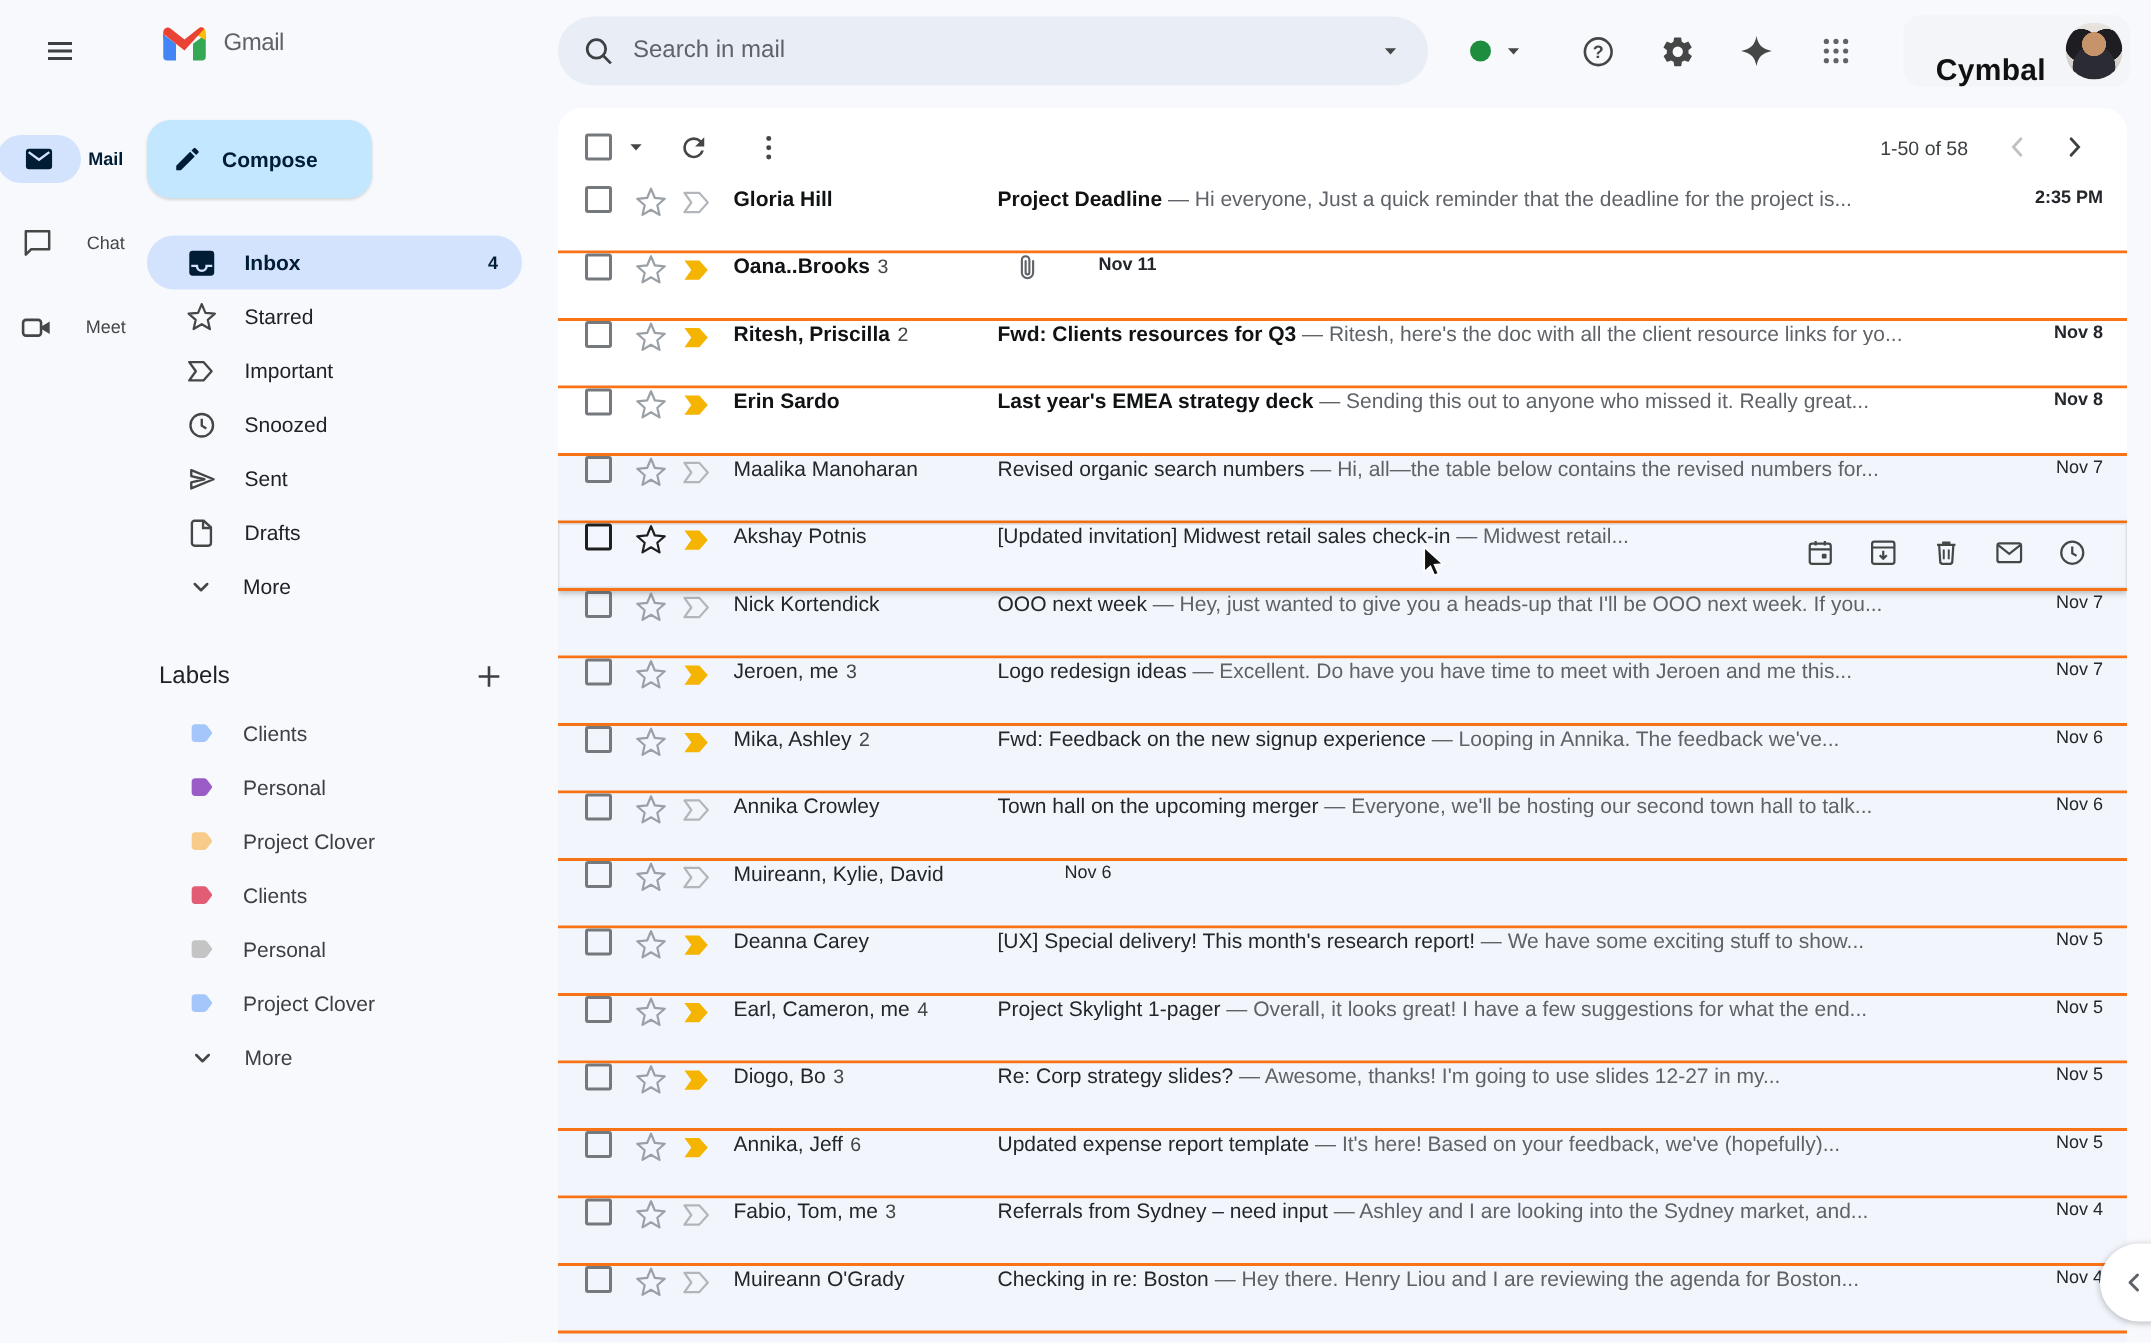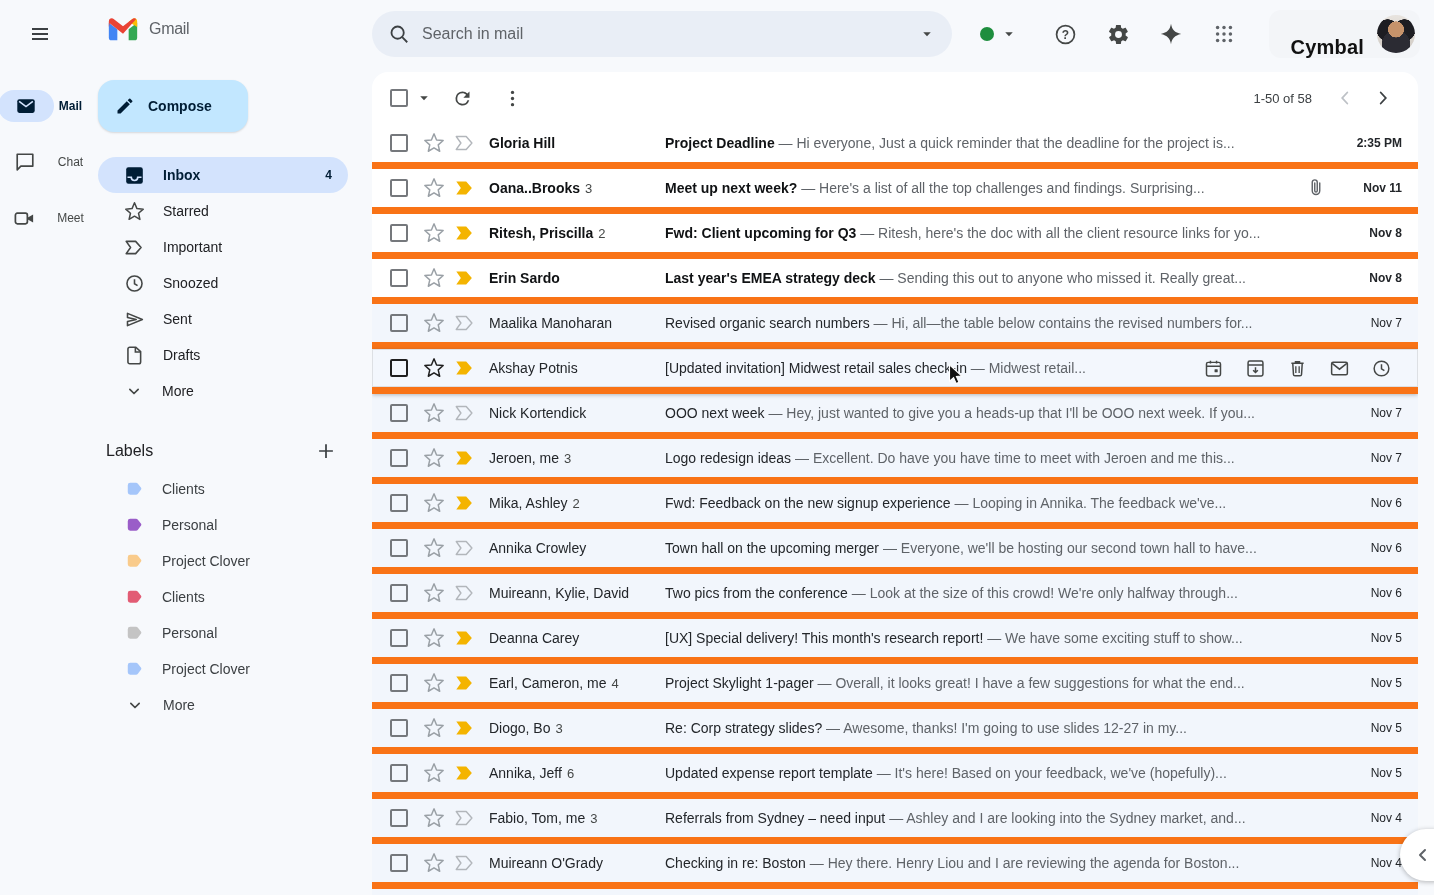--- a/index.html
+++ b/index.html
@@ -74,22 +74,22 @@
   .selectall { display:flex; align-items:center; gap:7px; cursor:pointer; background:none; border:none; }
   .cb { width:18px; height:18px; border:2px solid #75787c; border-radius:2px; background:transparent; flex:none; }
   .tool-btn { width:42px; height:42px; border-radius:50%; border:none; background:none;
     display:grid; place-items:center; cursor:pointer; margin-left:8px; }
   .tb-right2 { margin-left:auto; display:flex; align-items:center; }
   .pagination { font-size:13px; color:#3c4043; margin-right:14px; }
   .page-btn { width:38px; height:38px; border-radius:50%; border:none; background:none;
     display:grid; place-items:center; cursor:pointer; }
   .page-btn.disabled { cursor:default; }
 
-  .mail-row { height:45px; display:flex; align-items:center; padding:0 16px 0 18px;
-    border-bottom:7px solid #f97316; background:#fff; cursor:pointer; position:relative; }
+  .mail-row { height:45px; display:flex; align-items:flex-start; padding:0 16px 0 18px;
+    border-bottom:2px solid #f97316; background:#fff; cursor:pointer; position:relative; }
   .mail-row.read { background:#f2f6fc; }
   .mail-row .cb { margin-right:15px; }
   .icbtn { flex:none; display:grid; place-items:center; background:none; border:none; cursor:pointer; }
   .star { margin-right:9px; }
   .imp { margin-right:13px; }
   .sender { width:176px; flex:none; font-size:14px; color:#23262a; display:flex; align-items:baseline;
     gap:5px; overflow:hidden; white-space:nowrap; }
   .scount { font-size:13px; color:#444746; }
   .subjwrap { flex:1; min-width:0; white-space:nowrap; overflow:hidden; font-size:14px; }
   .subj { color:#23262a; }
@@ -477,24 +477,20 @@
         </button>
     <button class="icbtn imp">
           <svg width="22" height="22" viewBox="0 0 24 24">
             <path d="M2.5 5h10.8L19.5 12l-6.2 7H2.5l5-7z" fill="#f4b400"></path>
           </svg>
         </button>
     <span class="sender">
       <span class="sname">Oana..Brooks</span>
       <span class="scount">3</span>
     </span>
-    <span class="subjwrap">
-      <span class="subj">Meet up next week? </span>
-      <span class="snip">—  Here's a list of all the top challenges and findings. Surprising...</span>
-    </span>
     <span class="clip">
           <svg width="20" height="20" viewBox="0 0 24 24">
             <path d="M16.5 6v9.3a4.5 4.5 0 0 1-9 0V5.2a3 3 0 0 1 6 0v10a1.5 1.5 0 0 1-3 0V6" fill="none" stroke="#5f6368" stroke-width="1.7" stroke-linecap="round"></path>
           </svg>
         </span>
     <span class="mdate">Nov 11</span>
 
   </div>
 
   <div class="mail-row unread">
@@ -507,21 +503,21 @@
     <button class="icbtn imp">
           <svg width="22" height="22" viewBox="0 0 24 24">
             <path d="M2.5 5h10.8L19.5 12l-6.2 7H2.5l5-7z" fill="#f4b400"></path>
           </svg>
         </button>
     <span class="sender">
       <span class="sname">Ritesh, Priscilla</span>
       <span class="scount">2</span>
     </span>
     <span class="subjwrap">
-      <span class="subj">Fwd: Client upcoming for Q3 </span>
+      <span class="subj">Fwd: Clients resources for Q3 </span>
       <span class="snip">—  Ritesh, here's the doc with all the client resource links for yo...</span>
     </span>
 
     <span class="mdate">Nov 8</span>
 
   </div>
 
   <div class="mail-row unread">
     <span class="cb"></span>
     <button class="icbtn star">
@@ -716,21 +712,21 @@
           <svg width="22" height="22" viewBox="0 0 24 24">
             <path d="M2.5 5h10.8L19.5 12l-6.2 7H2.5l5-7z" fill="none" stroke="#b2b6bb" stroke-width="1.6" stroke-linejoin="round"></path>
           </svg>
         </button>
     <span class="sender">
       <span class="sname">Annika Crowley</span>
 
     </span>
     <span class="subjwrap">
       <span class="subj">Town hall on the upcoming merger </span>
-      <span class="snip">—  Everyone, we'll be hosting our second town hall to have...</span>
+      <span class="snip">—  Everyone, we'll be hosting our second town hall to talk...</span>
     </span>
 
     <span class="mdate">Nov 6</span>
 
   </div>
 
   <div class="mail-row read">
     <span class="cb"></span>
     <button class="icbtn star">
           <svg width="22" height="22" viewBox="0 0 24 24">
@@ -738,24 +734,20 @@
           </svg>
         </button>
     <button class="icbtn imp">
           <svg width="22" height="22" viewBox="0 0 24 24">
             <path d="M2.5 5h10.8L19.5 12l-6.2 7H2.5l5-7z" fill="none" stroke="#b2b6bb" stroke-width="1.6" stroke-linejoin="round"></path>
           </svg>
         </button>
     <span class="sender">
       <span class="sname">Muireann, Kylie, David</span>
 
-    </span>
-    <span class="subjwrap">
-      <span class="subj">Two pics from the conference </span>
-      <span class="snip">—  Look at the size of this crowd! We're only halfway through...</span>
     </span>
 
     <span class="mdate">Nov 6</span>
 
   </div>
 
   <div class="mail-row read">
     <span class="cb"></span>
     <button class="icbtn star">
           <svg width="22" height="22" viewBox="0 0 24 24">

